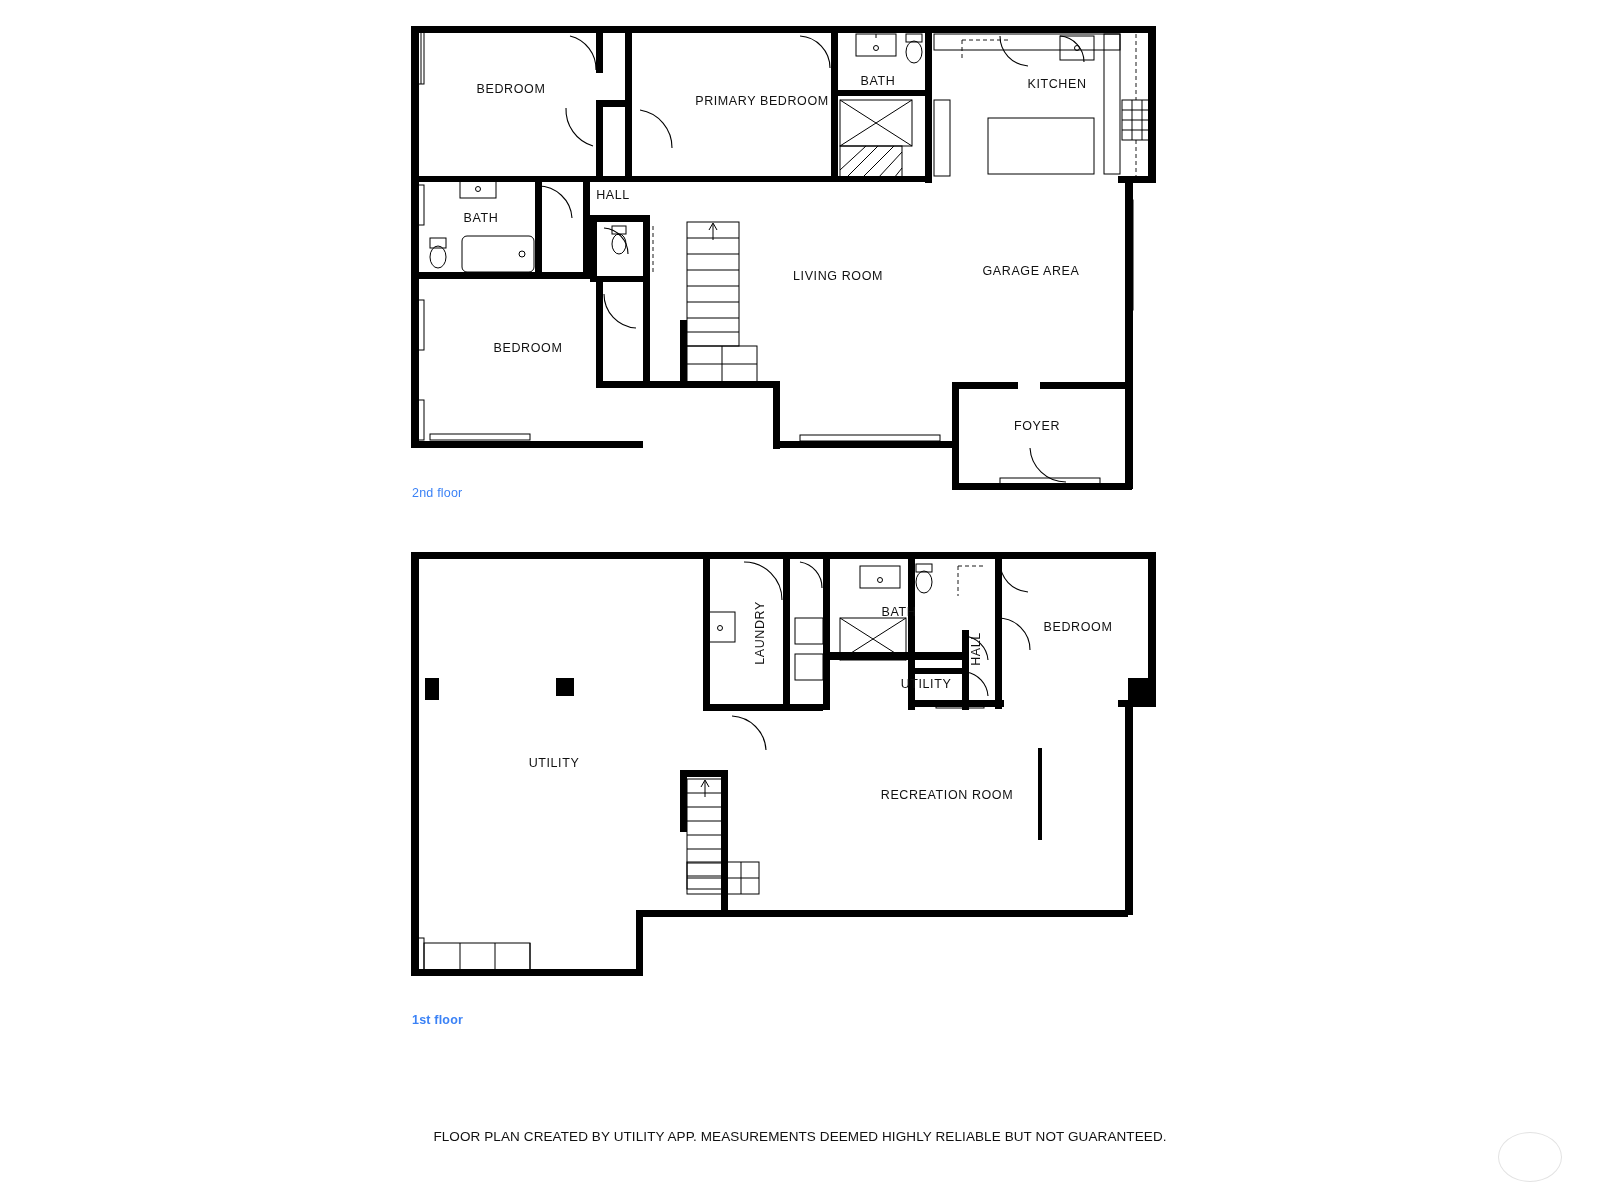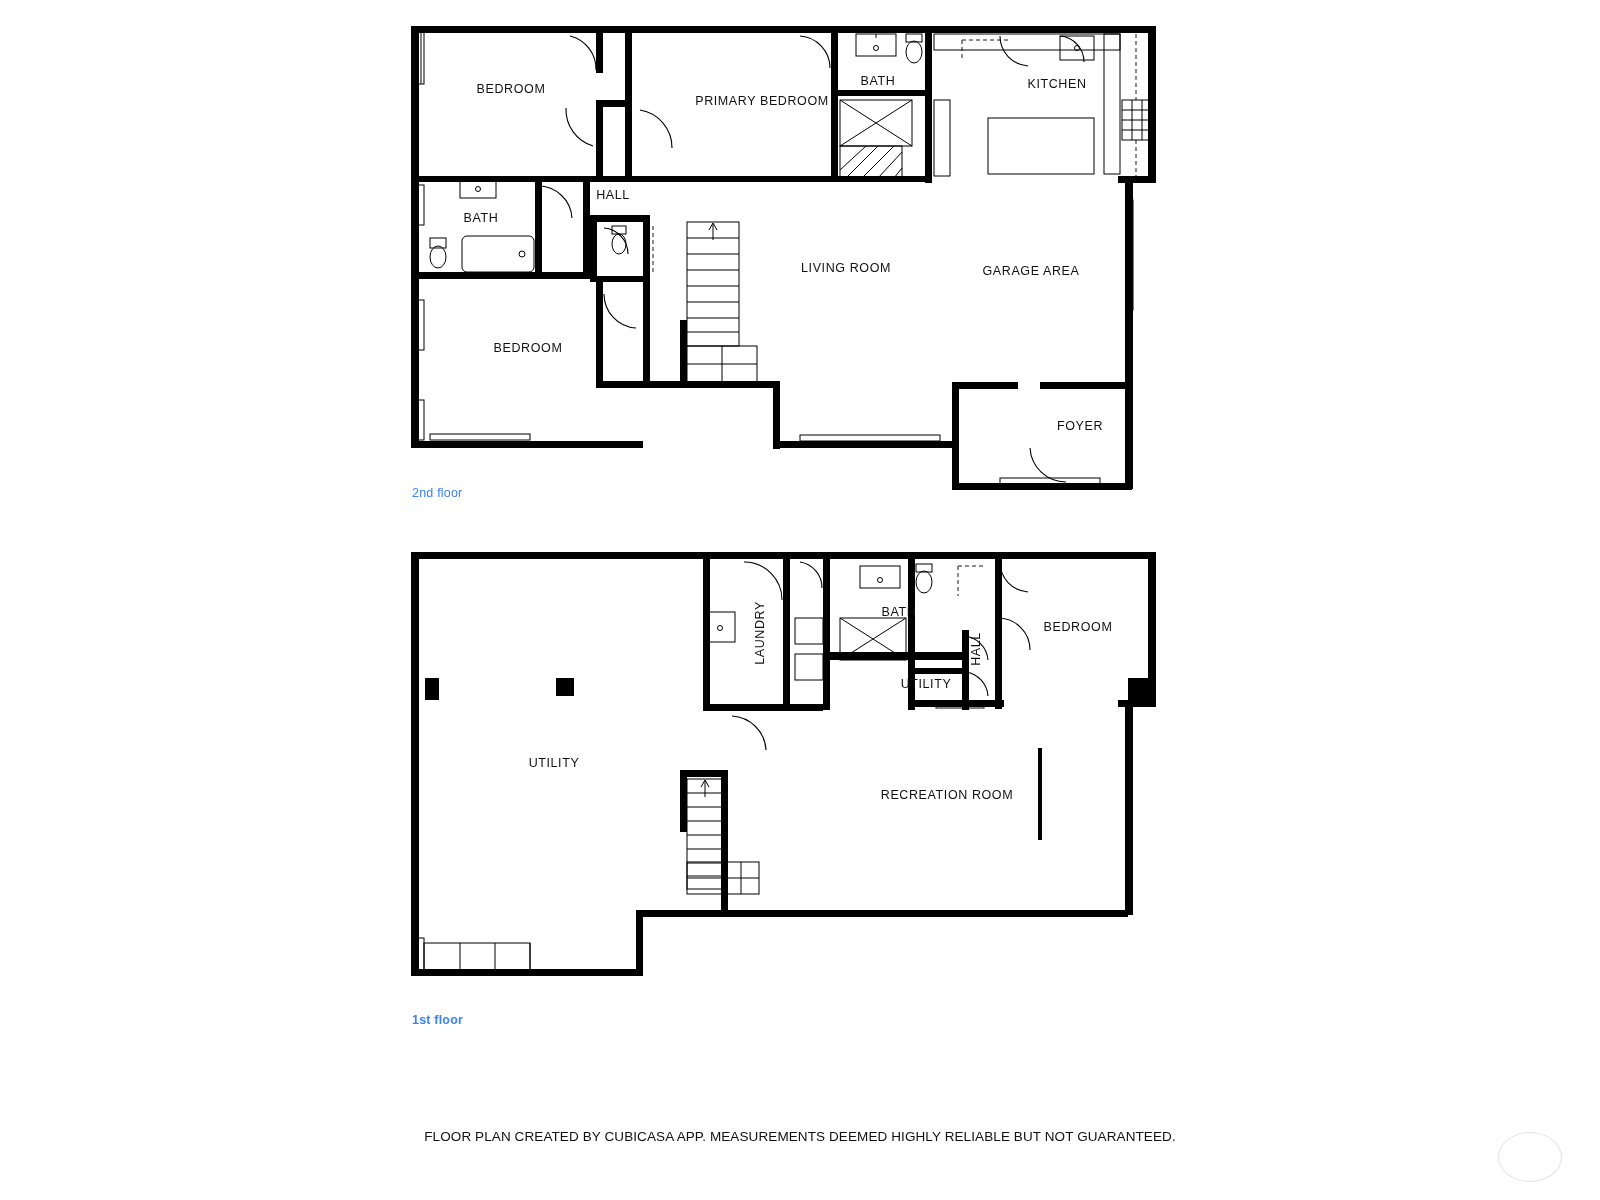--- a/index.html
+++ b/index.html
@@ -327,32 +327,32 @@
   </svg>
 
   <div>
     <div class="floor-caption" style="left:412px; top:486px;">2nd floor</div>
     <div class="room-label" style="left:511px; top:89px;">BEDROOM</div>
     <div class="room-label" style="left:731px; top:101px;margin-left:31px;">PRIMARY BEDROOM</div>
     <div class="room-label" style="left:878px; top:81px;">BATH</div>
     <div class="room-label" style="left:1037px; top:84px;margin-left:20px;">KITCHEN</div>
     <div class="room-label" style="left:613px; top:195px;">HALL</div>
     <div class="room-label" style="left:481px; top:218px;">BATH</div>
-    <div class="room-label" style="left:838px; top:268px;margin-left:8px;">LIVING ROOM</div>
+    <div class="room-label" style="left:838px; top:276px;">LIVING ROOM</div>
     <div class="room-label" style="left:1031px; top:271px;">GARAGE AREA</div>
     <div class="room-label" style="left:528px; top:348px;">BEDROOM</div>
-    <div class="room-label" style="left:1080px; top:426px;">FOYER</div>
+    <div class="room-label" style="left:1037px; top:426px;">FOYER</div>
   </div>
 
   <div>
     <div class="floor-caption" style="left:412px; top:1013px;font-weight:bold;">1st floor</div>
     <div class="room-label vertical" style="left:760px; top:633px;">LAUNDRY</div>
     <div class="room-label" style="left:899px; top:612px;">BATH</div>
     <div class="room-label" style="left:1078px; top:627px;">BEDROOM</div>
     <div class="room-label vertical" style="left:976px; top:649px;">HALL</div>
     <div class="room-label" style="left:926px; top:684px;">UTILITY</div>
     <div class="room-label" style="left:554px; top:763px;">UTILITY</div>
     <div class="room-label" style="left:939px; top:795px;padding-left:16px;">RECREATION ROOM</div>
   </div>
 
-  <div class="footer-note">FLOOR PLAN CREATED BY CUBICASA APP. MEASUREMENTS DEEMED HIGHLY RELIABLE BUT NOT GUARANTEED.</div>
+  <div class="footer-note">FLOOR PLAN CREATED BY UTILITY APP. MEASUREMENTS DEEMED HIGHLY RELIABLE BUT NOT GUARANTEED.</div>
   <div class="watermark"></div>
 </div>
 
 </body></html>

